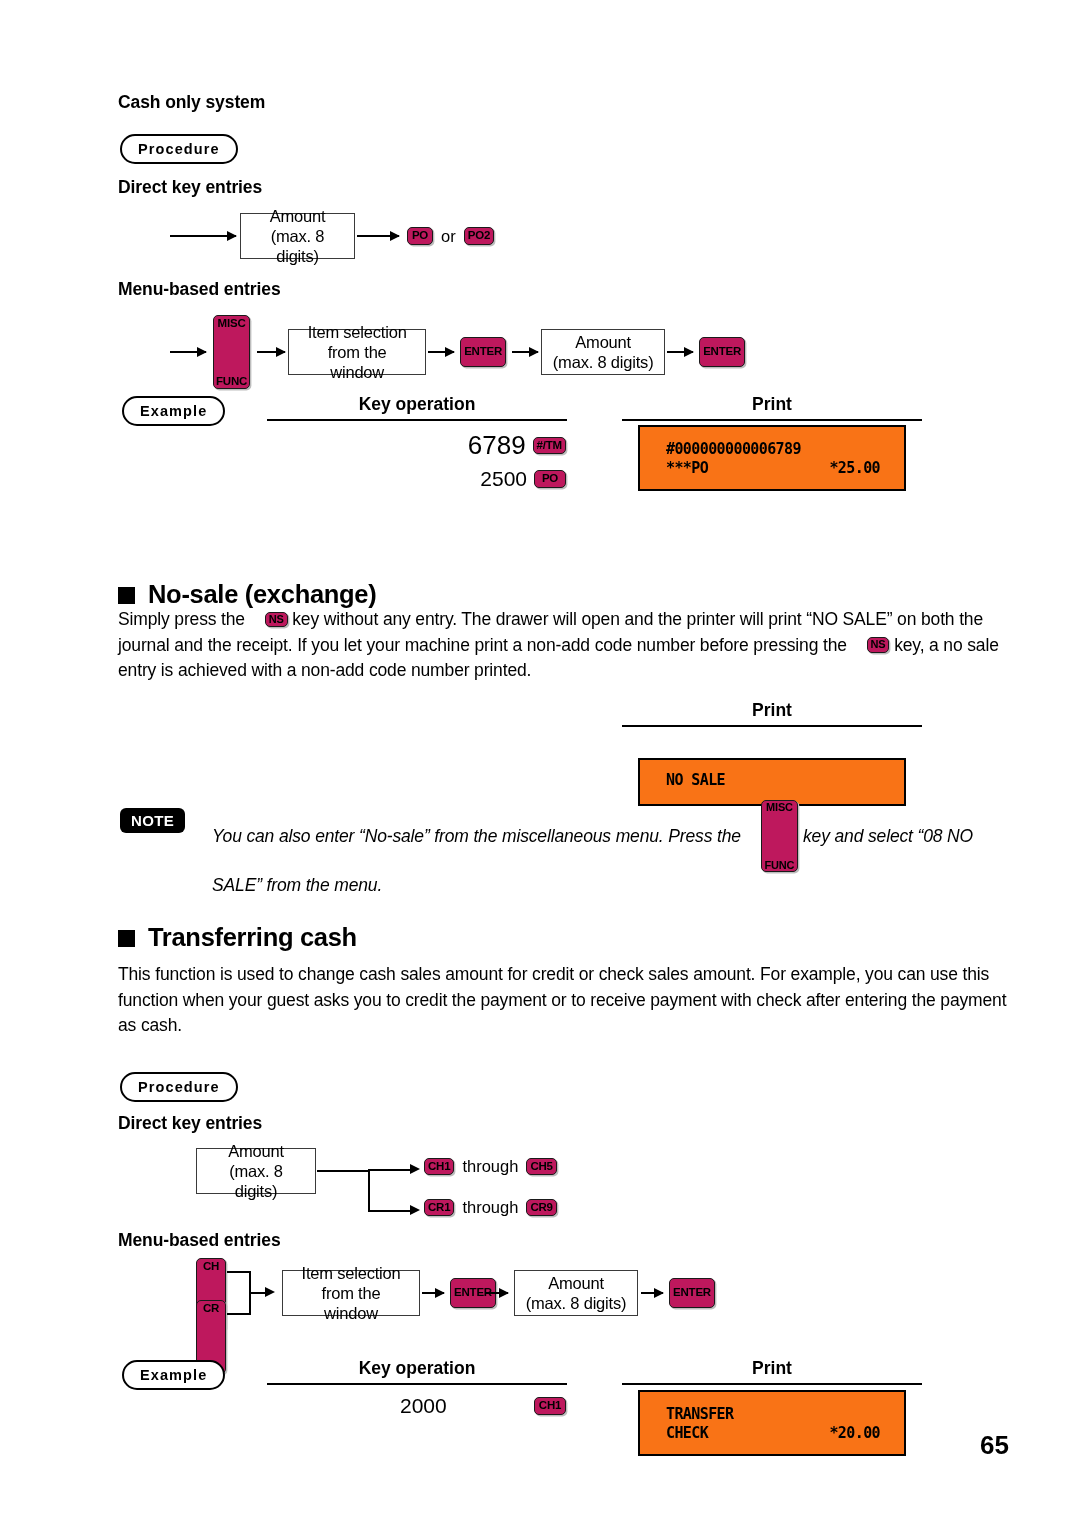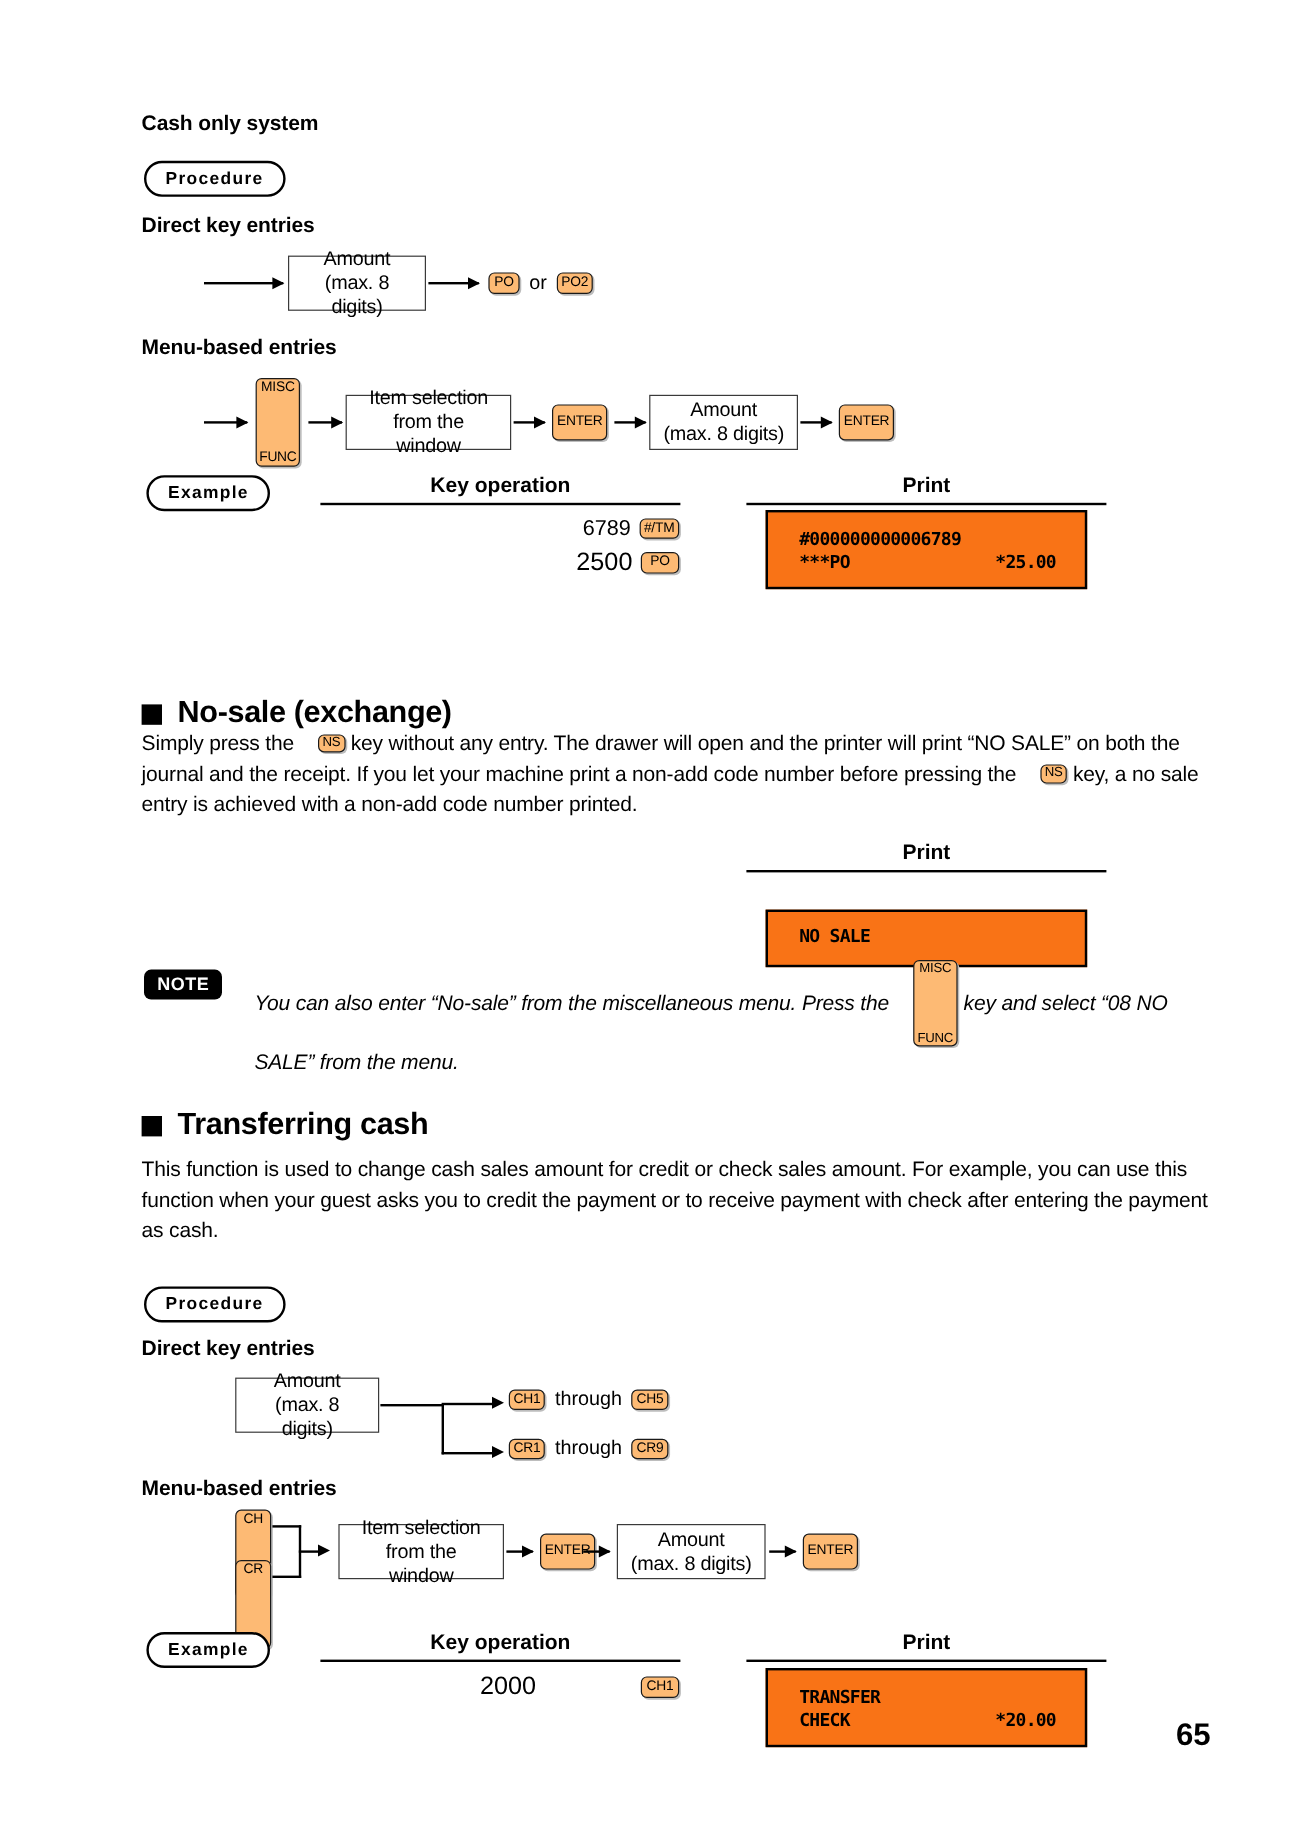--- a/index.html
+++ b/index.html
@@ -83,25 +83,25 @@
   }
 
   
   .keycap {
     display: inline-flex;
     flex-direction: column;
     align-items: center;
     justify-content: center;
     border: 1.6px solid #1a1a1a;
     border-radius: 5px;
-    background: #fdba74;
+    background: #be185d;
     box-shadow: 1.4px 1.4px 0 0 #bdbdbd;
     font-size: 11.5px;
     line-height: 11.5px;
-    font-weight: normal;
+    font-weight: bold;
     letter-spacing: -0.2px;
     padding: 2px 3px;
     min-width: 26px;
     vertical-align: middle;
     white-space: nowrap;
   }
   .keycap.two-line { line-height: 10.5px; padding: 2px 2px; gap: 47px; }
   .keycap.tall { min-height: 30px; }
   .keycap.inline {
     font-size: 11px;
@@ -225,21 +225,21 @@
     <div class="rule"></div>
   </div>
 
   <div class="abs" style="left:622px; top:394px; width:300px;">
     <div class="colhead">Print</div>
     <div class="rule"></div>
   </div>
 
   <div class="abs" style="left:400px; top:430px; width:166px;">
     <div style="display:flex; align-items:center; justify-content:flex-end; gap:7px; margin-bottom:6px;">
-      <span style="font-size:18px;">6789</span>
+      <span style="font-size:26px;">6789</span>
       <span class="keycap" style="min-width:32px;">#/TM</span>
     </div>
     <div style="display:flex; align-items:center; justify-content:flex-end; gap:7px;">
       <span style="font-size:21px;">2500</span>
       <span class="keycap" style="min-width:32px;">PO</span>
     </div>
   </div>
 
   <div class="abs printbox" style="left:638px; top:425px; width:268px; height:66px;">
     <div class="printline">

